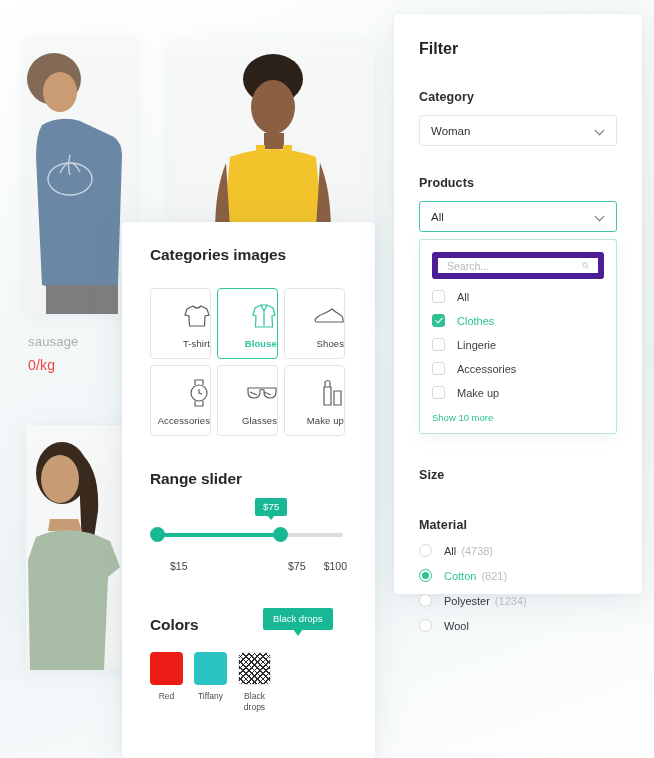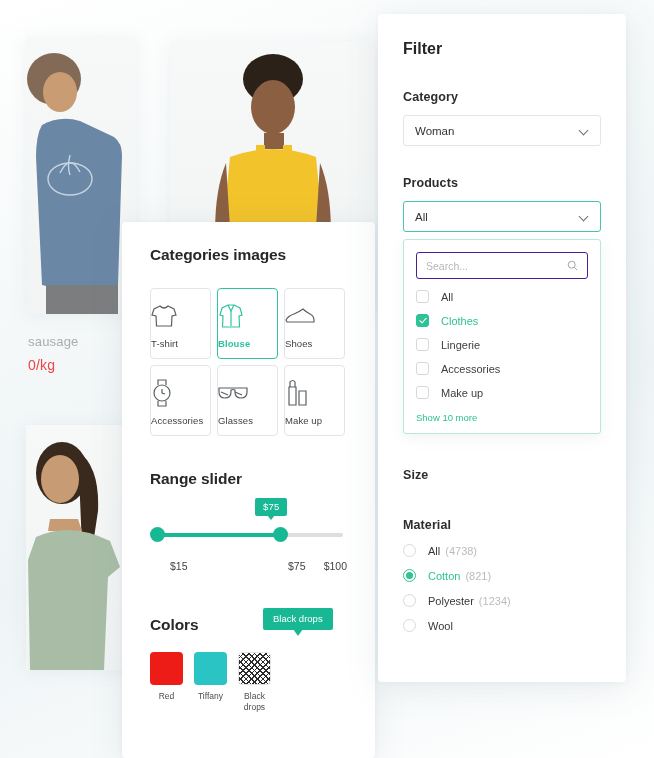--- a/index.html
+++ b/index.html
@@ -66,21 +66,21 @@
     display: grid;
     grid-template-columns: repeat(3, 61px);
     grid-gap: 6px;
   }
   .cat-tile {
     width: 61px; height: 71px;
     border: 1px solid #e2e4e6;
     border-radius: 4px;
     display: flex;
     flex-direction: column;
-    align-items: flex-start;
+    align-items: flex-end;
     justify-content: center;
     cursor: pointer;
     background: #fff;
   }
   .cat-tile.active { border-color: #2fc3a0; }
   .cat-tile .ico { height: 34px; display: flex; align-items: center; justify-content: center; }
   .cat-tile .cap {
     margin-top: 5px;
     font-size: 9.5px;
     color: #3c3f43;
@@ -143,21 +143,21 @@
     background: #19b894; color: #fff; font-size: 9.5px;
     padding: 5px 10px 6px; border-radius: 2px; white-space: nowrap;
   }
   .color-tip:after {
     content: ""; position: absolute; left: 50%; margin-left: -5px; bottom: -6px;
     border-left: 5px solid transparent; border-right: 5px solid transparent;
     border-top: 7px solid #19b894;
   }
 
   
-  .right-panel { left: 378px; top: 14px; width: 248px; height: 668px; padding: 26px 25px 0 25px; }
+  .right-panel { left: 394px; top: 14px; width: 248px; height: 580px; padding: 26px 25px 0 25px; }
 
   .filter-title { font-size: 16px; font-weight: bold; color: #232528; }
 
   .f-label {
     font-size: 12.5px; font-weight: bold; color: #2b2d30;
     letter-spacing: .1px;
   }
   .sec-category { margin-top: 32px; }
   .sec-products { margin-top: 30px; }
 
@@ -178,21 +178,21 @@
   }
 
   .dropdown {
     margin-top: 7px;
     border: 1px solid #b9e6dd; border-radius: 3px;
     padding: 12px 12px 10px;
     background: #fff;
     box-shadow: 0 4px 14px rgba(120,150,150,.10);
   }
   .search {
-    height: 27px; border: 1px solid #4c1d95; border-radius: 3px;
+    height: 27px; border: 6px solid #4c1d95; border-radius: 3px;
     display: flex; align-items: center; justify-content: space-between;
     padding: 0 9px;
   }
   .search input {
     border: 0; outline: 0; font-size: 10.5px; color: #8d9094;
     font-family: "Liberation Sans", sans-serif; width: 140px; background: transparent;
   }
   .search input::placeholder { color: #b4b7ba; }
   .mag { width: 11px; height: 11px; }
 

